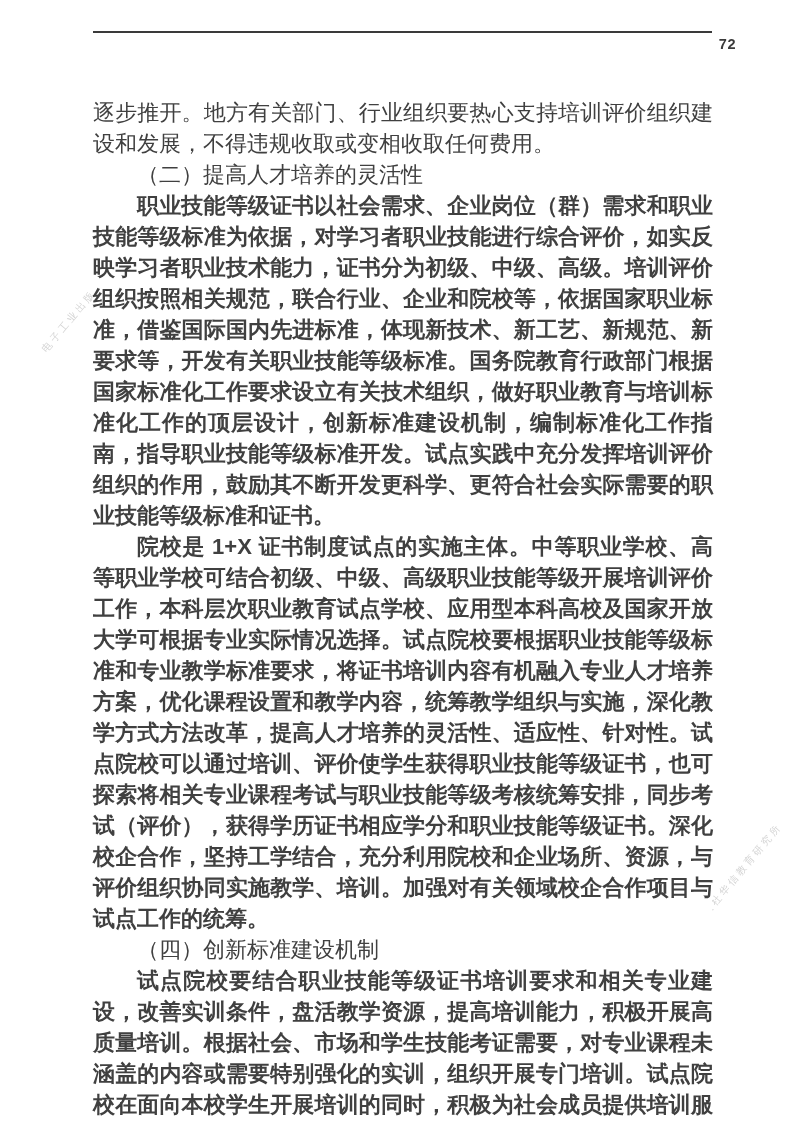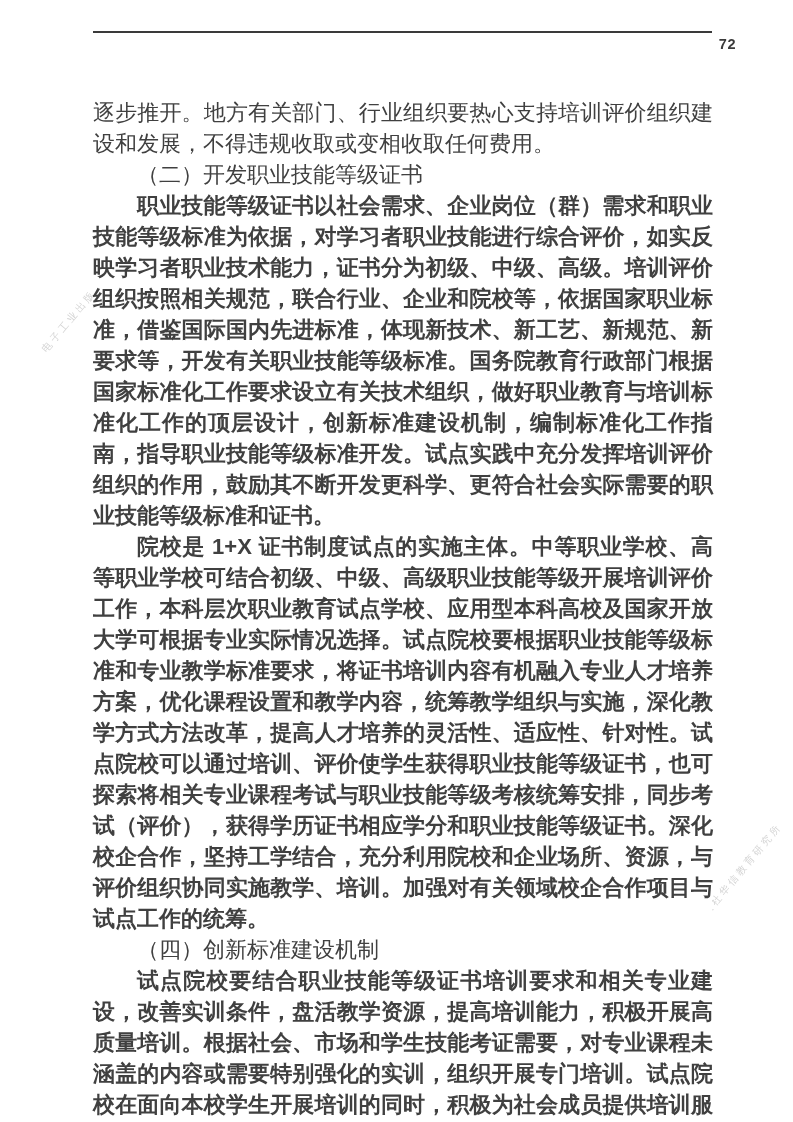--- a/index.html
+++ b/index.html
@@ -104,20 +104,20 @@
   <div class="wm-clip" id="wm-right">
     <span>电子工业出版社华信教育研究所</span>
   </div>
 
   <div class="page-number">72</div>
 
   <div class="header-rule"></div>
 
   <div class="doc-body">
     <p class="para-continuation">逐步推开。地方有关部门、行业组织要热心支持培训评价组织建设和发展，不得违规收取或变相收取任何费用。</p>
-    <p class="para-heading">（二）开发职业技能等级证书</p>
+    <p class="para-heading">（二）提高人才培养的灵活性</p>
     <p class="para-body">职业技能等级证书以社会需求、企业岗位（群）需求和职业技能等级标准为依据，对学习者职业技能进行综合评价，如实反映学习者职业技术能力，证书分为初级、中级、高级。培训评价组织按照相关规范，联合行业、企业和院校等，依据国家职业标准，借鉴国际国内先进标准，体现新技术、新工艺、新规范、新要求等，开发有关职业技能等级标准。国务院教育行政部门根据国家标准化工作要求设立有关技术组织，做好职业教育与培训标准化工作的顶层设计，创新标准建设机制，编制标准化工作指南，指导职业技能等级标准开发。试点实践中充分发挥培训评价组织的作用，鼓励其不断开发更科学、更符合社会实际需要的职业技能等级标准和证书。</p>
     <p class="para-body">院校是 1+X 证书制度试点的实施主体。中等职业学校、高等职业学校可结合初级、中级、高级职业技能等级开展培训评价工作，本科层次职业教育试点学校、应用型本科高校及国家开放大学可根据专业实际情况选择。试点院校要根据职业技能等级标准和专业教学标准要求，将证书培训内容有机融入专业人才培养方案，优化课程设置和教学内容，统筹教学组织与实施，深化教学方式方法改革，提高人才培养的灵活性、适应性、针对性。试点院校可以通过培训、评价使学生获得职业技能等级证书，也可探索将相关专业课程考试与职业技能等级考核统筹安排，同步考试（评价），获得学历证书相应学分和职业技能等级证书。深化校企合作，坚持工学结合，充分利用院校和企业场所、资源，与评价组织协同实施教学、培训。加强对有关领域校企合作项目与试点工作的统筹。</p>
     <p class="para-heading">（四）创新标准建设机制</p>
     <p class="para-body">试点院校要结合职业技能等级证书培训要求和相关专业建设，改善实训条件，盘活教学资源，提高培训能力，积极开展高质量培训。根据社会、市场和学生技能考证需要，对专业课程未涵盖的内容或需要特别强化的实训，组织开展专门培训。试点院校在面向本校学生开展培训的同时，积极为社会成员提供培训服务。高等职业学校可结合初级、等级，在试点院校内、外进行培训。新入校园证书必须通过遴选渠道，已取消的职业资格证书不得再引入。教育行</p>
   </div>
 
 </div>
 
 </body></html>

